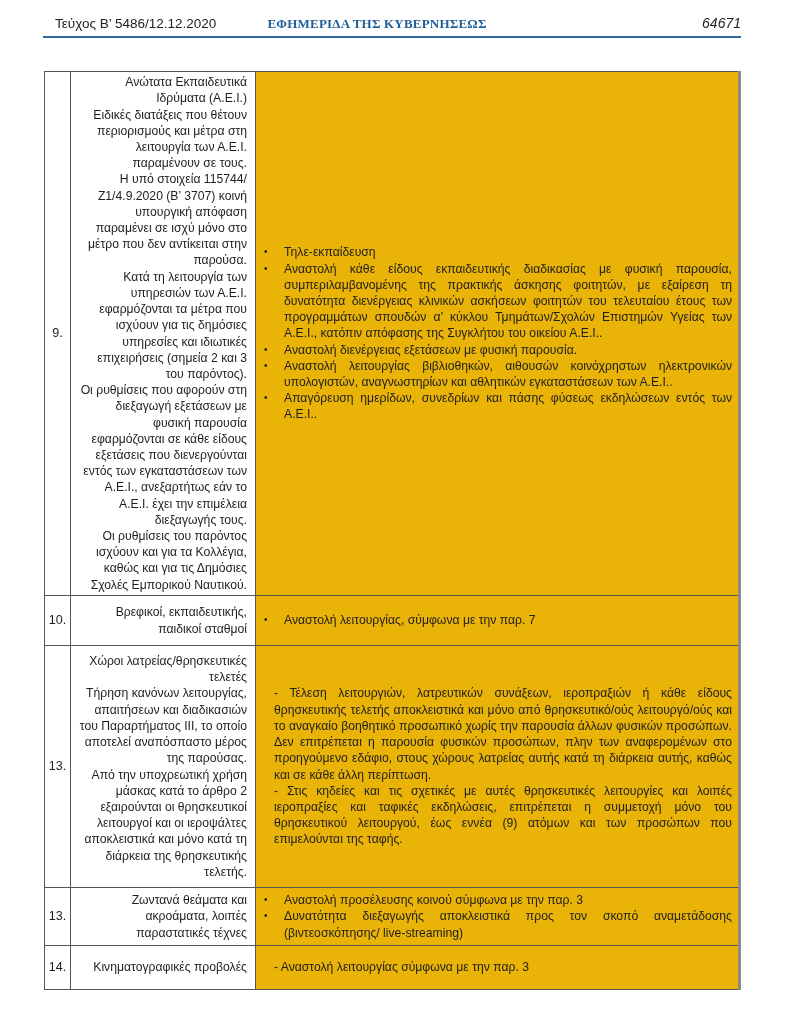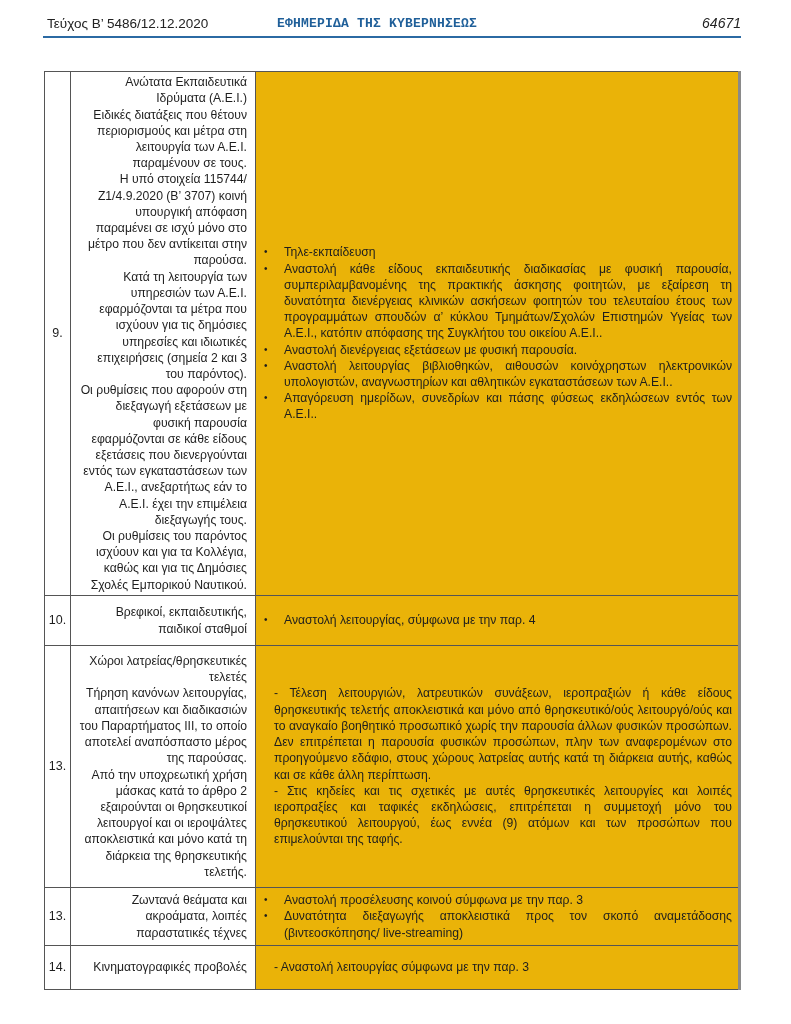--- a/index.html
+++ b/index.html
@@ -1,21 +1,21 @@
 <!DOCTYPE html>
 <html><head>
 <meta charset="utf-8">
 <style>
   html, body { margin:0; padding:0; background:#ffffff; }
   body { width:791px; height:1024px; position:relative; overflow:hidden;
          font-family:"Liberation Sans", "DejaVu Sans", sans-serif; color:#1e1e1e; }
   .header { position:absolute; left:43px; top:14px; width:698px; height:22px; }
-  .header .left { position:absolute; left:4px; top:2px; font-size:13.5px; color:#222; }
+  .header .left { position:absolute; left:12px; top:2px; font-size:13.5px; color:#222; }
   .header .center { position:absolute; left:0; right:0; top:2px; text-align:center;
-                    font-family:Liberation Mono, monospace; font-weight:bold;
+                    font-family:Liberation Serif, serif; font-weight:bold;
                     font-size:13px; color:#1f5f99; letter-spacing:0.2px; padding-right:30px; }
   .header .right { position:absolute; right:0; top:1px; font-size:14px; color:#222;font-style:italic; }
   .header-rule { position:absolute; left:43px; top:36px; width:698px; height:2px; background:#2b6aa3; }
 
   table.doc { position:absolute; left:44px; top:71px; width:697px; border-collapse:collapse;
               font-size:12.2px; line-height:16.2px; }
   table.doc td { border:1.3px solid #555; vertical-align:middle; }
   td.num { width:25px; text-align:center; padding:0; font-size:12.5px; }
   td.label { width:168px; padding:2px 8px 2px 8px; background:#fff; }
   td.content { background:#eab308; padding:2px 6px 2px 6px; border-right:3px solid #8a8a8a !important; }
@@ -59,21 +59,21 @@
       </td>
     </tr>
 
     <tr style="height:50px;">
       <td class="num">10.</td>
       <td class="label">
         <p>Βρεφικοί, εκπαιδευτικής, παιδικοί σταθμοί</p>
       </td>
       <td class="content">
         <ul class="bullets">
-          <li>Αναστολή λειτουργίας, σύμφωνα με την παρ. 4</li>
+          <li>Αναστολή λειτουργίας, σύμφωνα με την παρ. 7</li>
         </ul>
       </td>
     </tr>
 
     <tr style="height:242px;">
       <td class="num">13.</td>
       <td class="label">
         <p>Χώροι λατρείας/θρησκευτικές τελετές</p>
         <p>Τήρηση κανόνων λειτουργίας, απαιτήσεων και διαδικασιών του Παραρτήματος ΙΙΙ, το οποίο αποτελεί αναπόσπαστο μέρος της παρούσας.</p>
         <p>Από την υποχρεωτική χρήση μάσκας κατά το άρθρο 2 εξαιρούνται οι θρησκευτικοί λειτουργοί και οι ιεροψάλτες αποκλειστικά και μόνο κατά τη διάρκεια της θρησκευτικής τελετής.</p>

